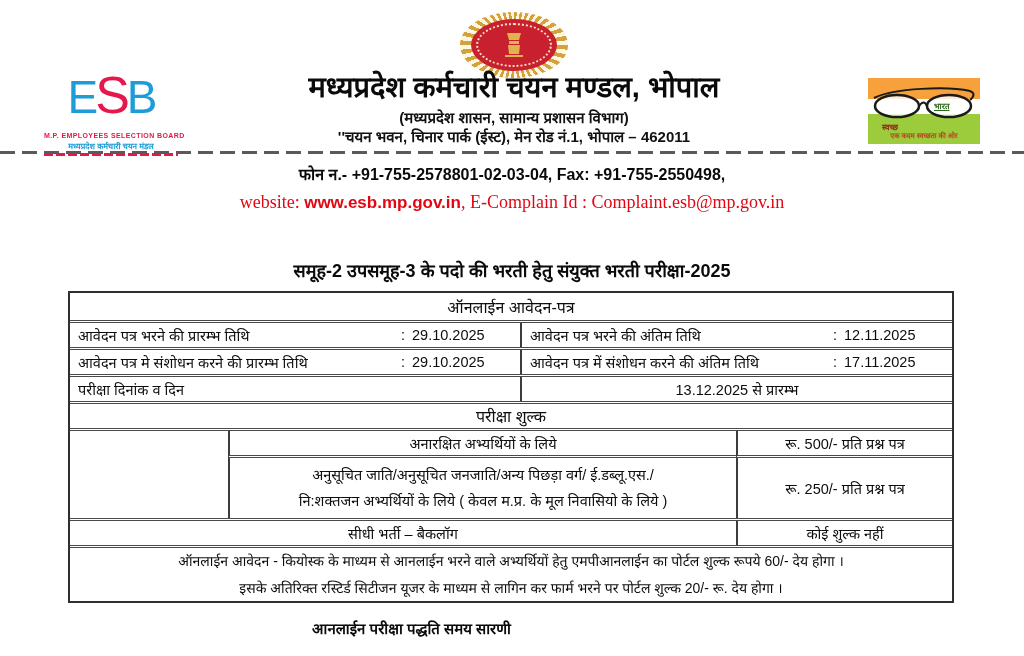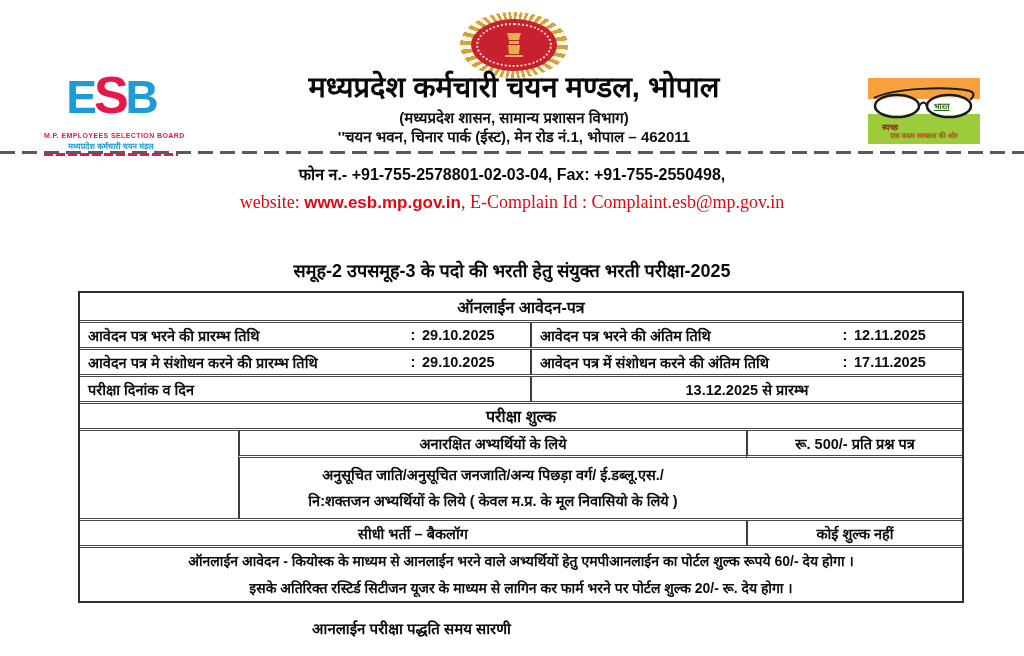--- a/index.html
+++ b/index.html
@@ -4,21 +4,21 @@
 <style>
   * { margin:0; padding:0; box-sizing:border-box; }
   html,body { background:#ffffff; }
   .page {
     position:relative; width:1024px; height:656px; background:#fff;
     font-family:"Liberation Sans", sans-serif; color:#111; overflow:hidden;
   }
 
   
   .esb-logo { position:absolute; left:44px; top:72px; width:134px; text-align:center; }
-  .esb-letters { font-weight:700; letter-spacing:-3px; line-height:46px; font-style:normal; }
+  .esb-letters { font-weight:400; letter-spacing:-3px; line-height:46px; font-style:normal; }
   .esb-letters .l-e, .esb-letters .l-b { color:#1e9cd7; font-size:46px; }
   .esb-letters .l-s { color:#e5174b; font-size:52px; }
   .esb-cap-en { color:#e5174b; font-size:7px; font-weight:bold; letter-spacing:.4px; margin-top:1px; white-space:nowrap; }
   .esb-cap-hi { color:#1e9cd7; font-size:8px; font-weight:bold; margin-top:1px; white-space:nowrap; }
   .esb-underline { margin-top:2px; height:3px; background:repeating-linear-gradient(90deg,#e5174b 0 9px,#fff 9px 12px); }
 
   
   .emblem { position:absolute; left:460px; top:12px; width:108px; height:66px;
     border-radius:50%;
     background:repeating-conic-gradient(#d3a23c 0 5deg, #fdf6e3 5deg 10deg);
@@ -51,21 +51,21 @@
   .phone-line { position:absolute; left:0; top:163px; width:1024px; text-align:center;
     font-size:16px; font-weight:bold; color:#0a0a0a; }
   .website-line { position:absolute; left:0; top:192px; width:1024px; text-align:center;
     font-family:"Liberation Serif", serif; font-size:18px; color:#e30613; }
   .website-line .url { font-weight:bold; font-family:"Liberation Sans", sans-serif; font-size:17px; }
   .notice-heading { position:absolute; left:0; top:258px; width:1024px; text-align:center;
     font-size:18px; font-weight:bold; color:#0a0a0a; }
 
   
   .tbl { position:absolute; left:68px; top:291px; width:886px;
-    border:2px solid #2f2f2f; font-weight:bold; font-size:14.5px; color:#0d0d0d; background:#fff;margin-left:10px; }
+    border:2px solid #2f2f2f; font-weight:normal; font-size:14.5px; color:#0d0d0d; background:#fff; }
   .trow { border-top:3px double #4a4a4a; }
   .trow:first-child { border-top:none; }
   .sec-row { height:27px; display:flex; align-items:center; justify-content:center; font-size:16px; }
   .half-row { height:27px; display:flex; }
   .cell { display:flex; align-items:center; padding:0 8px; overflow:hidden; white-space:nowrap; }
   .cell-l { width:450px; }
   .cell-r { flex:1; border-left:2px solid #3c3c3c; }
   .lbl { flex:1; text-align:left; }
   .colon { width:18px; text-align:center; }
   .val { width:100px; text-align:left; }
@@ -186,20 +186,21 @@
 
     <div class="trow sec-row">परीक्षा शुल्क</div>
 
     <div class="trow fee-grid">
       <div class="fee-cat1">अनारक्षित अभ्यर्थियों के लिये</div>
       <div class="fee-amt1">रू. 500/-  प्रति प्रश्न पत्र</div>
       <div class="fee-cat2">
         <span>अनुसूचित जाति/अनुसूचित जनजाति/अन्य पिछड़ा वर्ग/ ई.डब्लू.एस./</span>
         <span>नि:शक्तजन अभ्यर्थियों के लिये   ( केवल म.प्र. के मूल निवासियो के लिये )</span>
       </div>
+      <div class="fee-amt2">रू. 250/- प्रति प्रश्न पत्र</div>
     </div>
 
     <div class="trow backlog-row">
       <div class="backlog-label">सीधी भर्ती – बैकलॉग</div>
       <div class="backlog-amt">कोई शुल्क नहीं</div>
     </div>
 
     <div class="trow note-row">
       <span>ऑनलाईन आवेदन - कियोस्क के माध्यम से आनलाईन भरने वाले अभ्यर्थियों हेतु एमपीआनलाईन का पोर्टल शुल्क रूपये 60/- देय होगा ।</span>
       <span>इसके अतिरिक्त रस्टिर्ड सिटीजन यूजर के माध्यम से लागिन कर फार्म भरने पर पोर्टल शुल्क 20/- रू. देय होगा ।</span>

